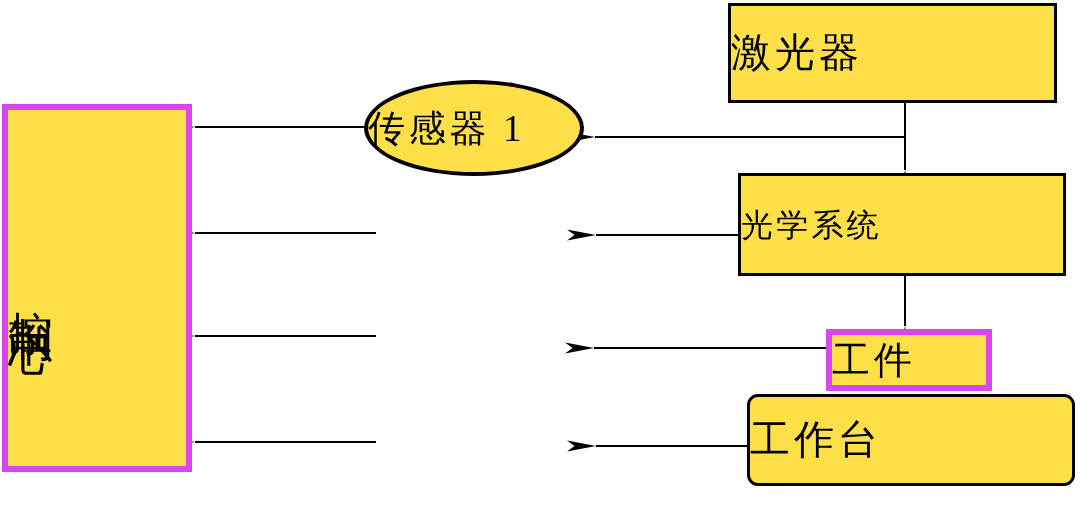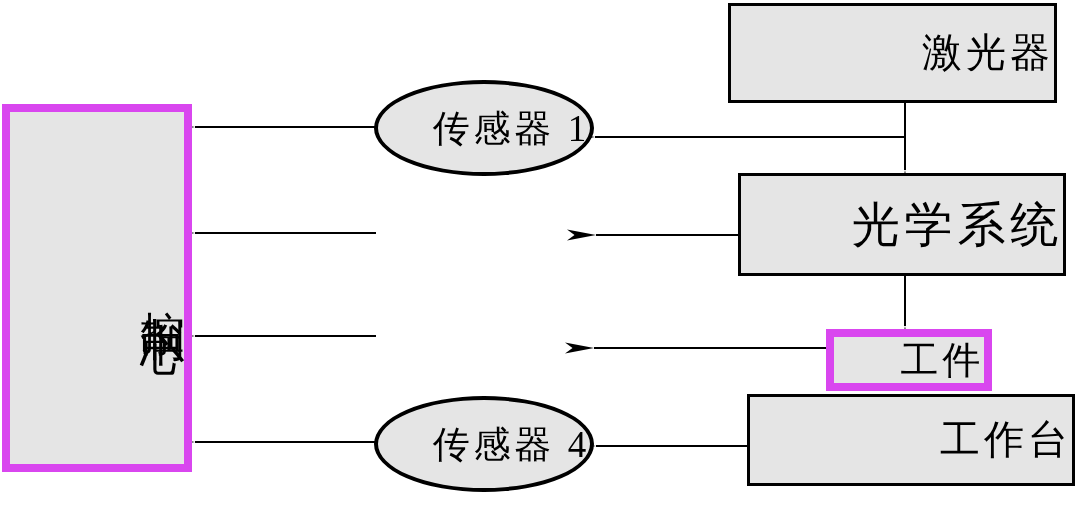--- a/index.html
+++ b/index.html
@@ -15,41 +15,41 @@
     font-family: "Liberation Serif", "DejaVu Serif", serif;
     color: #000000;
     overflow: hidden;
   }
   .stage * { box-sizing: border-box; }
 
   .node {
     position: absolute;
     display: flex;
     align-items: center;
-    justify-content: flex-end;
-    background: #e5e5e5;
+    justify-content: flex-start;
+    background: #fde047;
     text-align: center;
   }
   .box   { border: 3px solid #000000; }
-  .box-thick { border: 8px solid #d946ef; }
+  .box-thick { border: 6px solid #d946ef; }
   .oval  { border: 4px solid #000000; border-radius: 50%; }
 
   .label {
     letter-spacing: 0.10em;
     white-space: nowrap;
     line-height: 1;
   }
 
   
   .laser      { left: 728px; top: 3px;   width: 329px; height: 100px; font-size: 40px; }
-  .optics     { left: 738px; top: 173px; width: 328px; height: 103px; font-size: 48px; }
+  .optics     { left: 738px; top: 173px; width: 328px; height: 103px; font-size: 32px; }
   .workpiece  { left: 826px; top: 329px; width: 166px; height: 62px;  font-size: 38px; }
-  .worktable  { left: 747px; top: 394px; width: 328px; height: 92px; font-size: 40px; }
+  .worktable  { left: 747px; top: 394px; width: 328px; height: 92px; font-size: 40px; border-radius: 11px; }
   .control    { left: 2px;   top: 104px; width: 190px; height: 368px; font-size: 44px; }
-  .sensor-1   { left: 374px; top: 80px;  width: 220px; height: 96px;  font-size: 37px; }
+  .sensor-1   { left: 364px; top: 80px;  width: 220px; height: 96px;  font-size: 37px; }
   .sensor-2   { left: 374px; top: 186px; width: 220px; height: 96px;  font-size: 37px; }
   .sensor-3   { left: 374px; top: 290px; width: 220px; height: 96px;  font-size: 37px; }
   .sensor-4   { left: 374px; top: 396px; width: 220px; height: 96px;  font-size: 37px; }
 
   .control .label {
     writing-mode: vertical-rl;
     text-orientation: upright;
     letter-spacing: 0.14em;
   }
 
@@ -105,17 +105,14 @@
   <div class="node box-thick control">
     <span class="label">控制中心</span>
   </div>
 
   <div class="node oval sensor-1">
     <span class="label">传感器 1</span>
   </div>
 
 
 
-  <div class="node oval sensor-4">
-    <span class="label">传感器 4</span>
-  </div>
 
 </div>
 
 </body></html>

